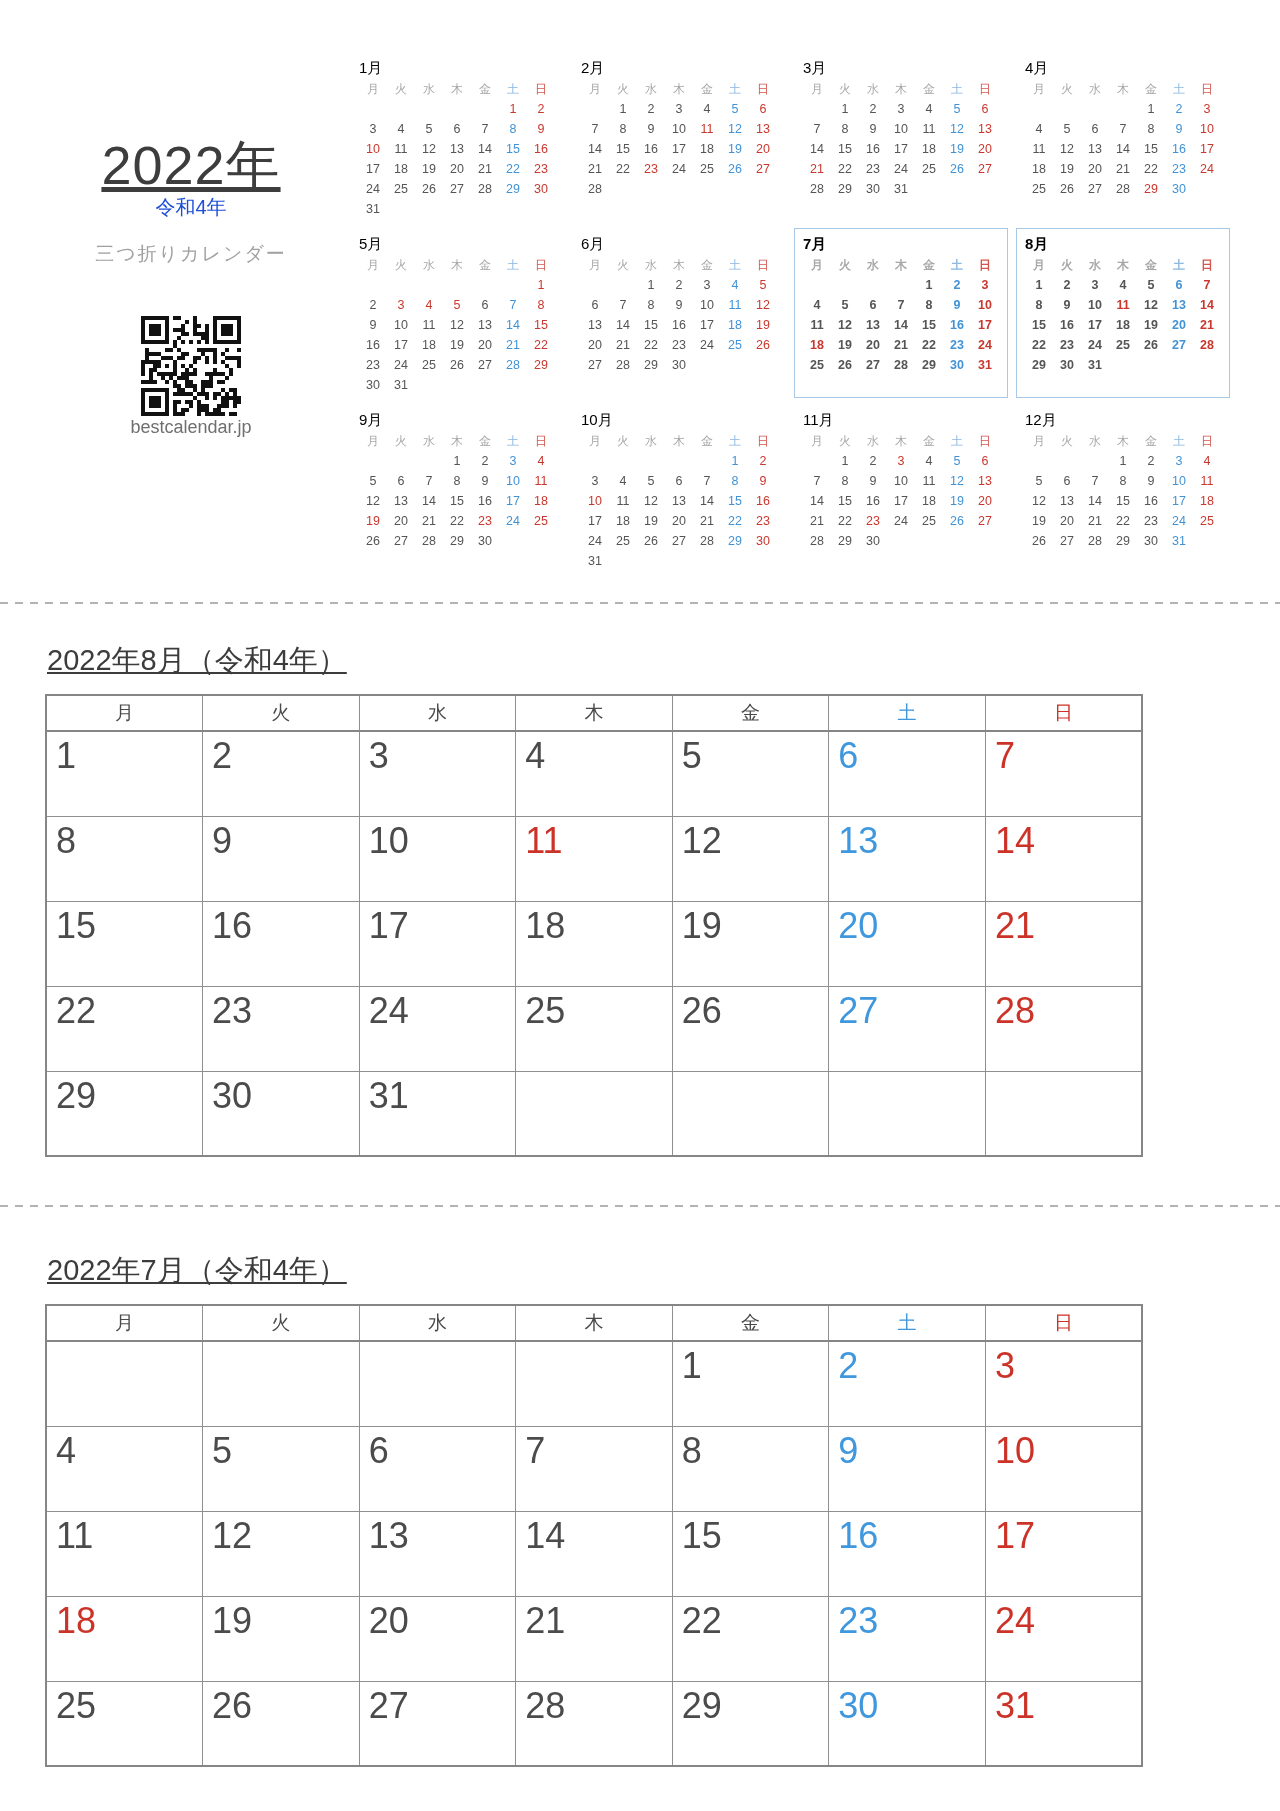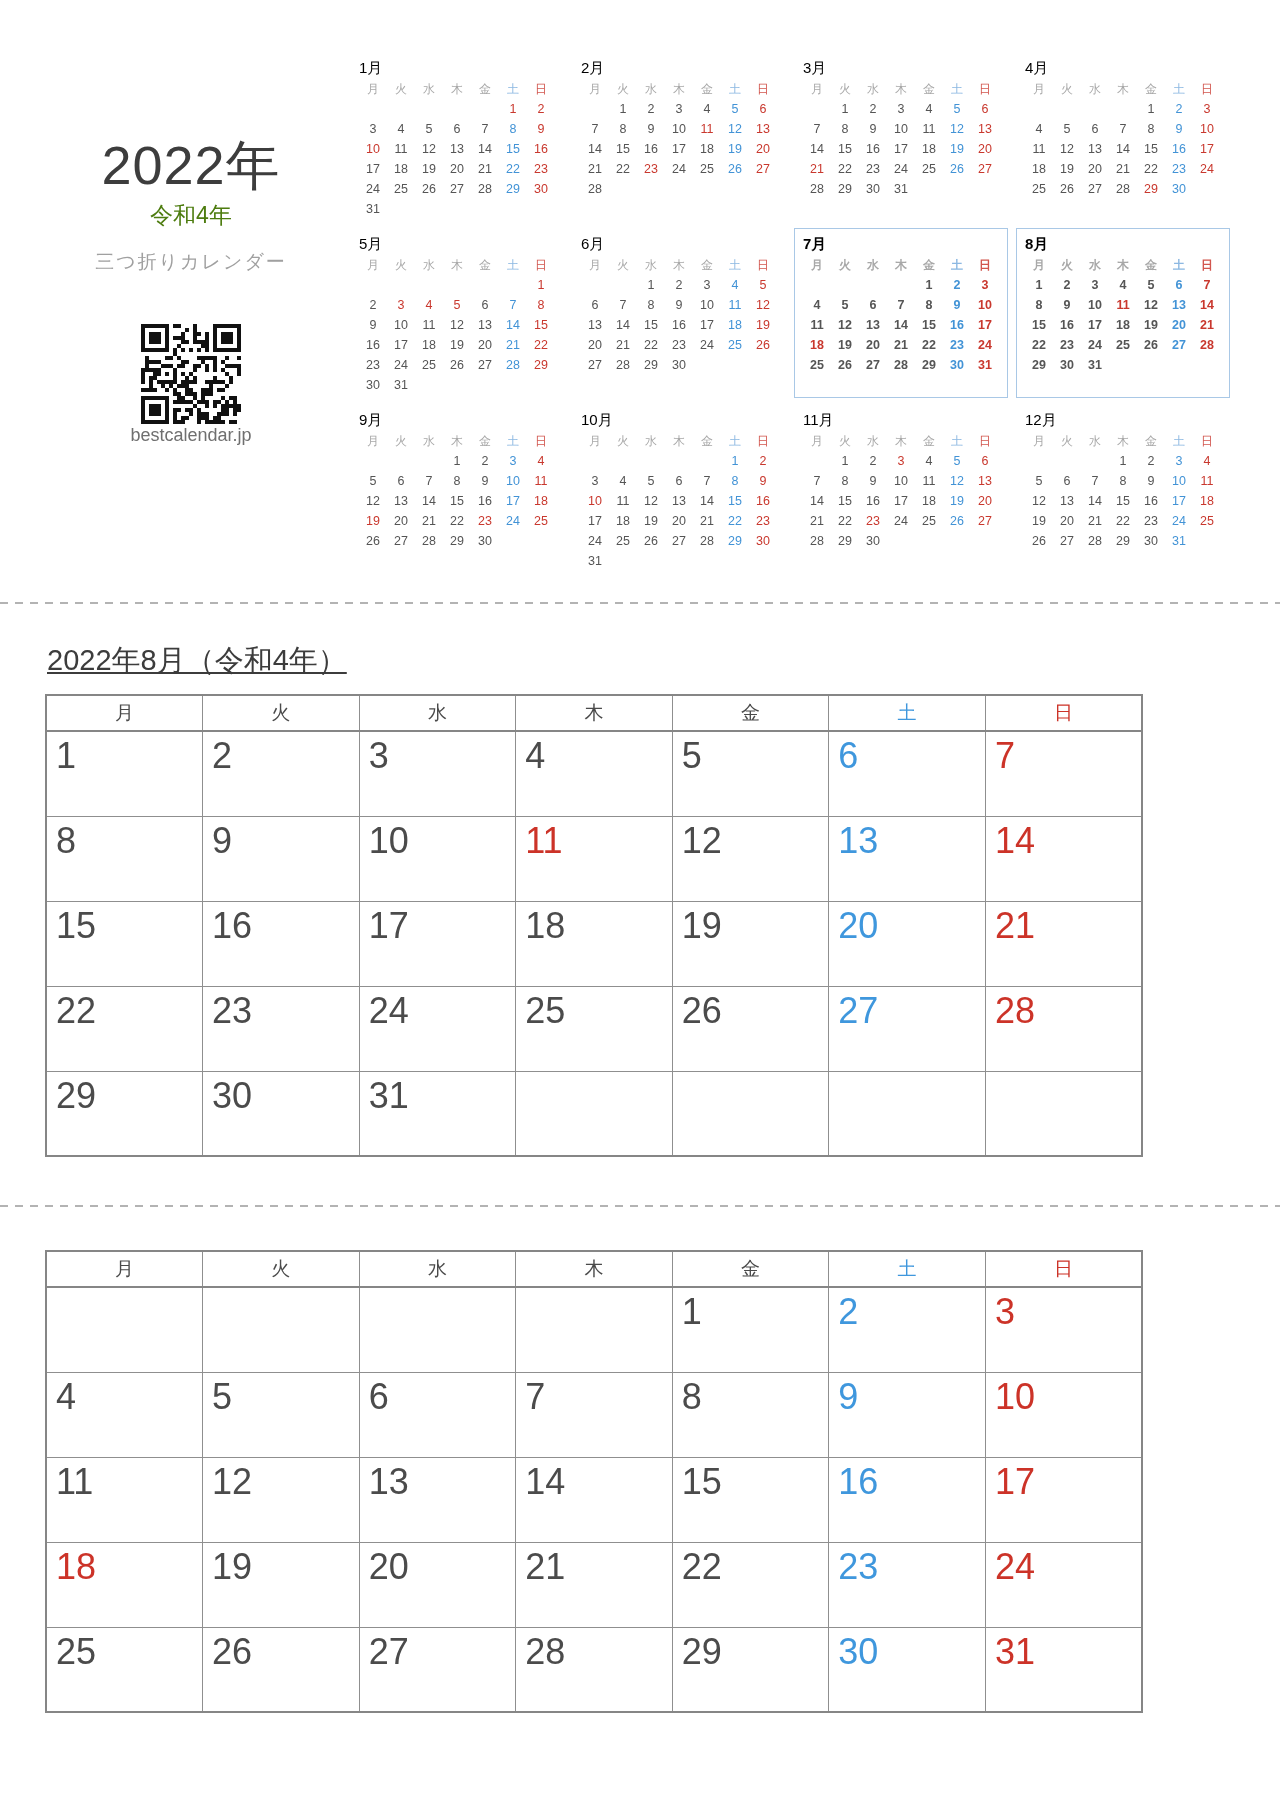--- a/index.html
+++ b/index.html
@@ -11,22 +11,22 @@
   }
   *{box-sizing:border-box;}
   html,body{margin:0;padding:0;}
   body{
     width:1280px;height:1811px;position:relative;background:#ffffff;
     font-family:"Liberation Sans","DejaVu Sans",sans-serif;
     -webkit-font-smoothing:antialiased;
   }
   
   .brand-panel{position:absolute;left:81px;top:136px;width:220px;text-align:center;}
-  .brand-year{font-size:54px;line-height:58px;color:#3d3d3d;letter-spacing:1px;}
-  .brand-era{font-size:23px;line-height:26px;color:#4d7c0f;margin-top:8px;}
+  .brand-year{font-size:54px;line-height:58px;color:#3d3d3d;letter-spacing:1px;text-decoration:underline;}
+  .brand-era{font-size:20px;line-height:26px;color:#1d4ed8;}
   .brand-sub{font-size:19px;line-height:24px;color:#a0a0a0;margin-top:22px;letter-spacing:2px;white-space:nowrap;}
   .brand-qr{width:100px;height:100px;margin:50px auto 0;display:block;}
   .brand-site{font-size:18px;line-height:22px;color:#6f6f6f;}
   
   .year-overview{
     position:absolute;left:350px;top:52px;
     display:grid;grid-template-columns:repeat(4,214px);column-gap:8px;row-gap:6px;
   }
   .mini-month{width:214px;height:170px;padding:3px 8px 0;border:1px solid transparent;}
   .mini-month.highlighted{border-color:var(--hl-border);font-weight:bold;}
@@ -785,20 +785,21 @@
           <td></td>
           <td></td>
           <td></td>
           <td></td>
         </tr>
       </tbody>
     </table>
 </div>
 
 <div class="big-cal big-jul">
+  <div class="big-title">2022年7月（令和4年）</div>
   <table class="big">
       <thead>
         <tr>
           <th>月</th>
           <th>火</th>
           <th>水</th>
           <th>木</th>
           <th>金</th>
           <th class="sat">土</th>
           <th class="sun">日</th>

